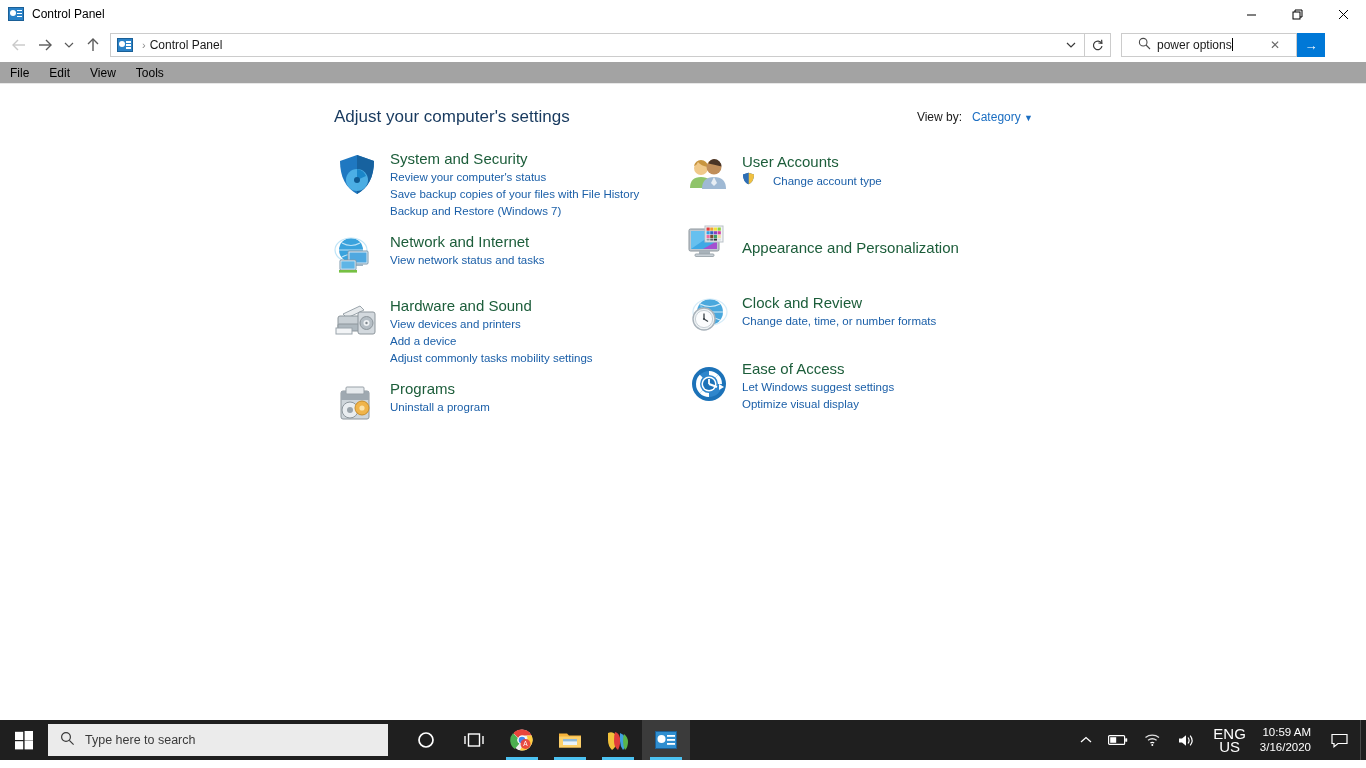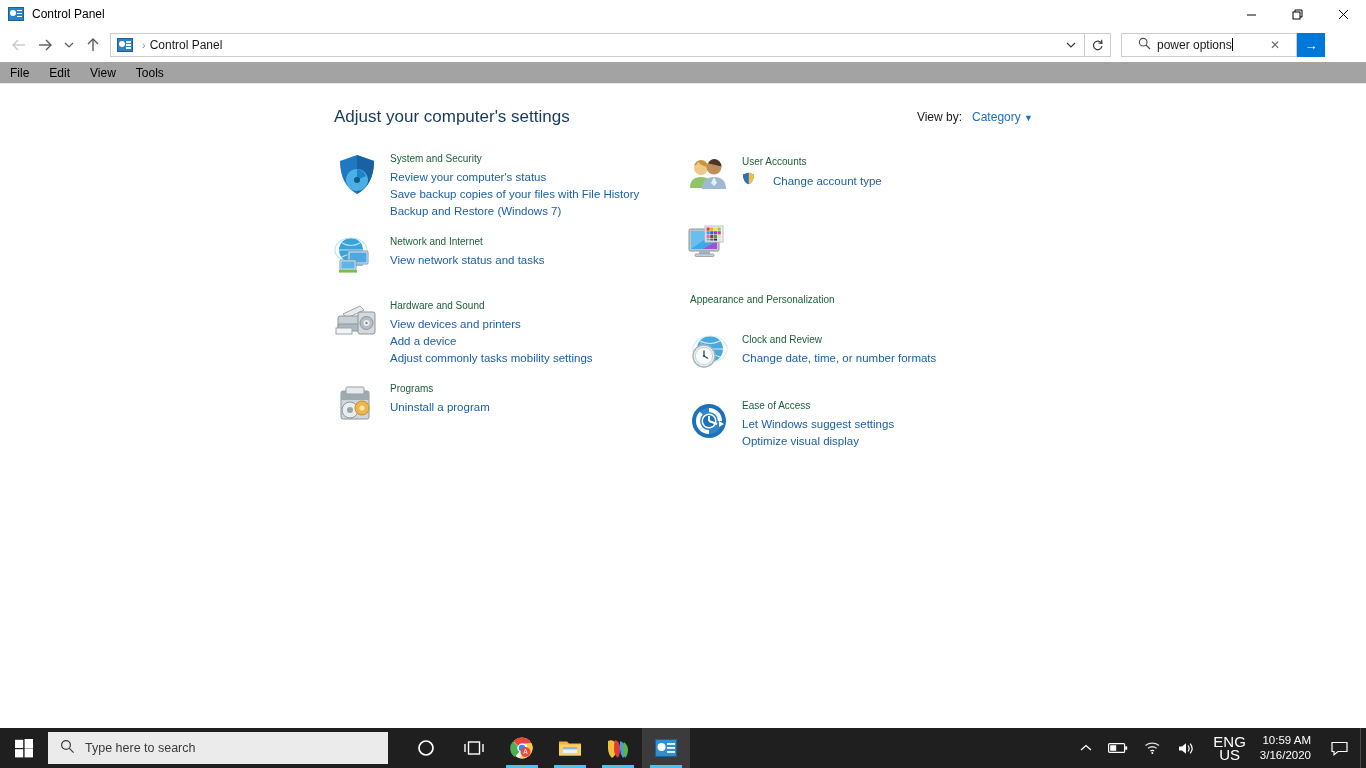--- a/index.html
+++ b/index.html
@@ -115,27 +115,27 @@
   .viewby-caret { color: #1b6ec2; font-size: 9px; }
 
   .cols { position: absolute; left: 334px; top: 65px; width: 1000px; }
   .col { position: absolute; top: 0; }
   .col-left { left: 0; width: 340px; }
   .col-right { left: 352px; width: 340px; }
 
   .cat { display: flex; margin-bottom: 6px; }
   .cat-icon { width: 52px; min-width: 52px; padding-top: 2px; }
   .cat-body { padding-left: 4px; }
-  .cat-title { font-size: 10px; color: #1c5d3a; line-height: 20px; white-space: nowrap; }
+  .cat-title { font-size: 15px; color: #1c5d3a; line-height: 20px; white-space: nowrap; }
   .cat-link { font-size: 11.5px; color: #1b5fa8; line-height: 17px; white-space: nowrap; }
   .cat-link.with-shield { display: flex; align-items: center; gap: 18px; }
 
   
   .taskbar {
-    position: absolute; left: 0; bottom: 0; width: 100%; height: 40px;
+    position: absolute; left: 0; bottom: 8px; width: 100%; height: 40px;
     background: #1f1f1f;
     display: flex; align-items: center;
   }
   .start-btn { width: 48px; height: 40px; display:flex; align-items:center; justify-content:center; }
   .tb-search {
     width: 340px; height: 32px; background: #ebebeb;
     display:flex; align-items:center; gap: 10px; padding-left: 12px;
     margin-left: 0px;
   }
   .tb-search-text { font-size: 12.5px; color: #3a3a3a; }
@@ -378,21 +378,21 @@
                 <path d="M6.5 0.8 L12 2.6 C12 8 9.6 11 6.5 12.3 C3.4 11 1 8 1 2.6 Z" fill="#2f6fb5"></path>
                 <path d="M6.5 0.8 L12 2.6 C12 8 9.6 11 6.5 12.3 Z" fill="#f0c040"></path>
                 <path d="M6.5 0.8 L6.5 12.3 C3.4 11 1 8 1 2.6 Z" fill="#2f6fb5"></path>
               </svg>
             </span>
             <span>Change account type</span>
           </div>
         </div>
       </div>
 
-      <div class="cat" style="margin-bottom:20px;flex-direction:column;">
+      <div class="cat" style="margin-bottom:20px;">
         <div class="cat-icon">
           <svg width="46" height="46" viewBox="0 0 46 46">
             <rect x="3" y="6" width="30" height="22" rx="1.5" fill="#bfc7cf" stroke="#8d969c"></rect>
             <rect x="5" y="8" width="26" height="18" fill="#3ea8e5"></rect>
             <path d="M5 8 l26 0 l-26 18 z" fill="#66c0ef"></path>
             <path d="M17 26 l14 0 l0 -8 z" fill="#a44fd0"></path>
             <rect x="13" y="28" width="11" height="3" fill="#a8b2ba"></rect>
             <rect x="9" y="31" width="19" height="2.4" rx="1" fill="#cfd6dc" stroke="#9aa4ab"></rect>
             <rect x="19" y="3" width="18" height="16" fill="#f2f4f6" stroke="#b9c1c7"></rect>
             <g>

